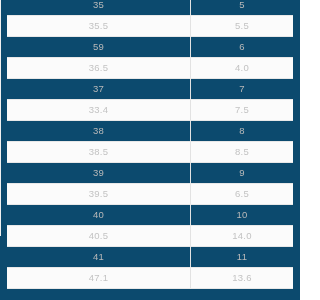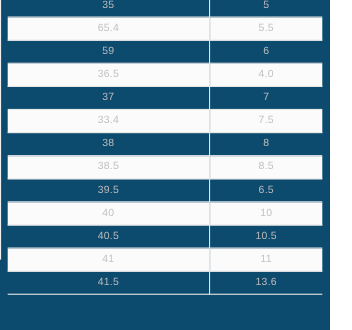--- a/index.html
+++ b/index.html
@@ -80,21 +80,21 @@
 <div id="size-table-viewport">
   <div id="left-edge"></div>
   <div id="size-table-wrap">
     <table class="size-table">
       <tbody id="size-table-body">
           <tr>
             <td class="col-eu">35</td>
             <td class="col-us">5</td>
           </tr>
           <tr>
-            <td class="col-eu">65.4</td>
+            <td class="col-eu">35.5</td>
             <td class="col-us">5.5</td>
           </tr>
           <tr>
             <td class="col-eu">59</td>
             <td class="col-us">6</td>
           </tr>
           <tr>
             <td class="col-eu">36.5</td>
             <td class="col-us">4.0</td>
           </tr>
@@ -108,35 +108,39 @@
           </tr>
           <tr>
             <td class="col-eu">38</td>
             <td class="col-us">8</td>
           </tr>
           <tr>
             <td class="col-eu">38.5</td>
             <td class="col-us">8.5</td>
           </tr>
           <tr>
+            <td class="col-eu">39</td>
+            <td class="col-us">9</td>
+          </tr>
+          <tr>
             <td class="col-eu">39.5</td>
             <td class="col-us">6.5</td>
           </tr>
           <tr>
             <td class="col-eu">40</td>
             <td class="col-us">10</td>
           </tr>
           <tr>
             <td class="col-eu">40.5</td>
-            <td class="col-us">10.5</td>
+            <td class="col-us">14.0</td>
           </tr>
           <tr>
             <td class="col-eu">41</td>
             <td class="col-us">11</td>
           </tr>
           <tr>
-            <td class="col-eu">41.5</td>
+            <td class="col-eu">47.1</td>
             <td class="col-us">13.6</td>
           </tr>
         </tbody>
     </table>
   </div>
 </div>
 
 </body></html>

